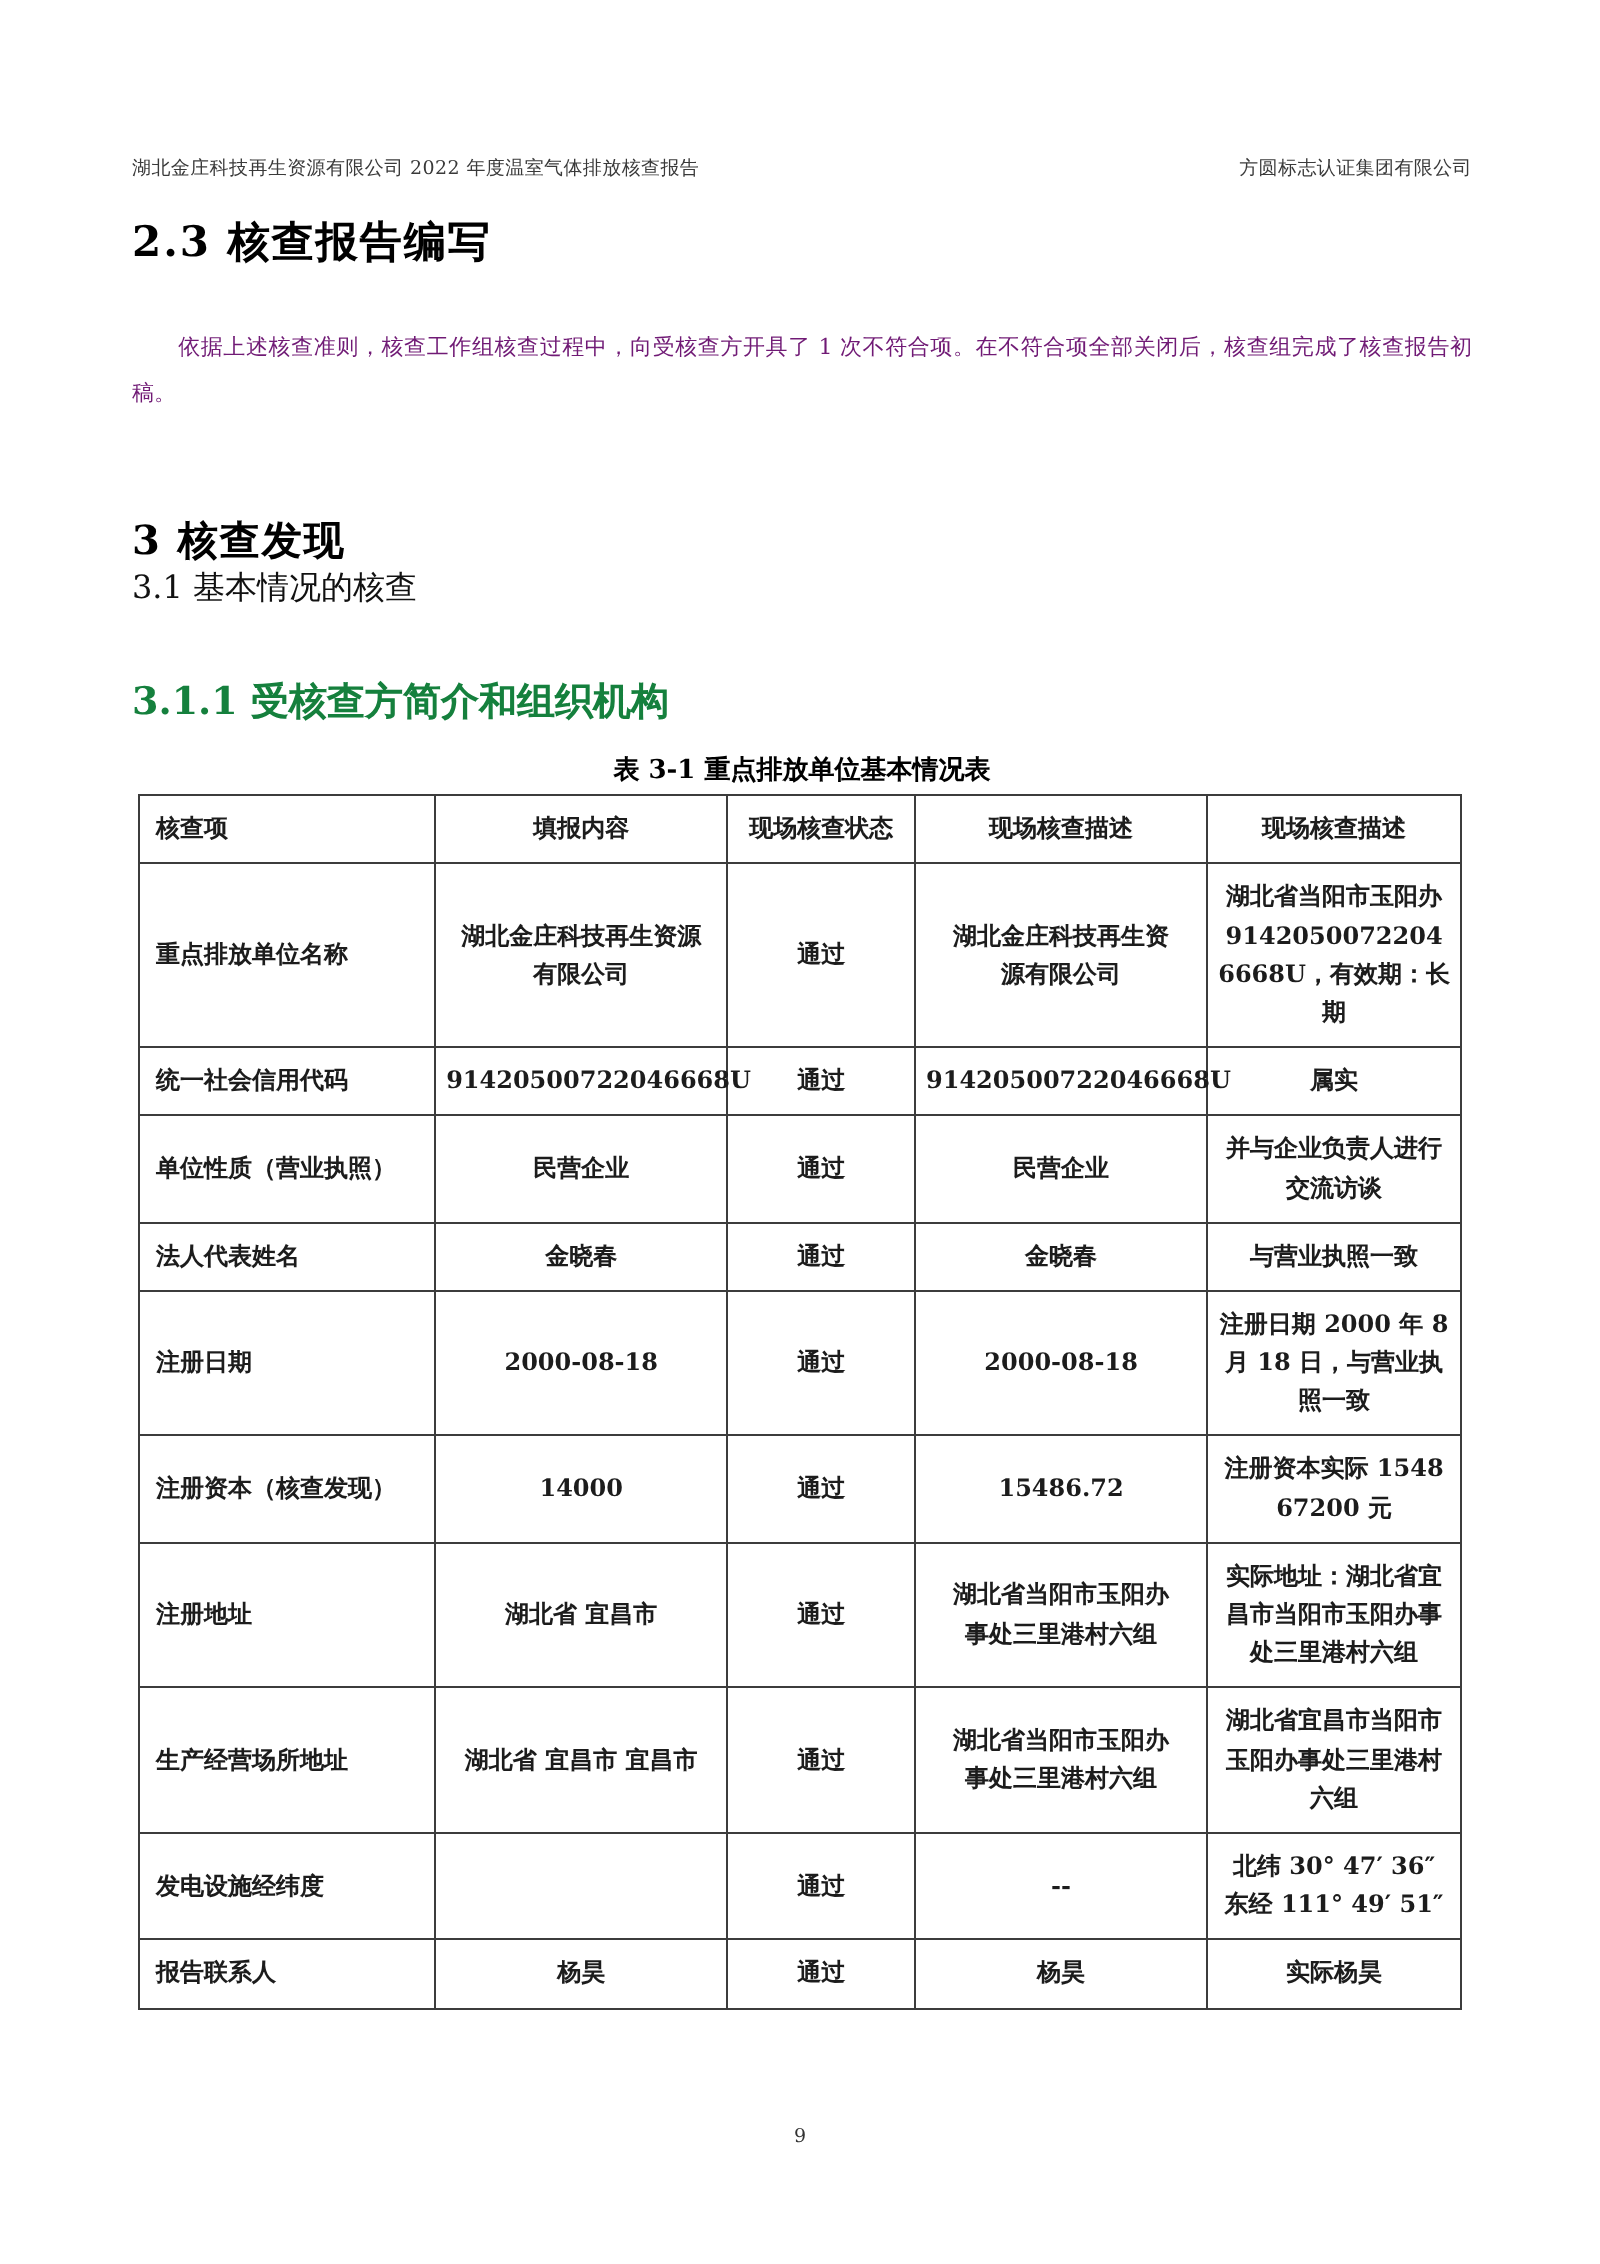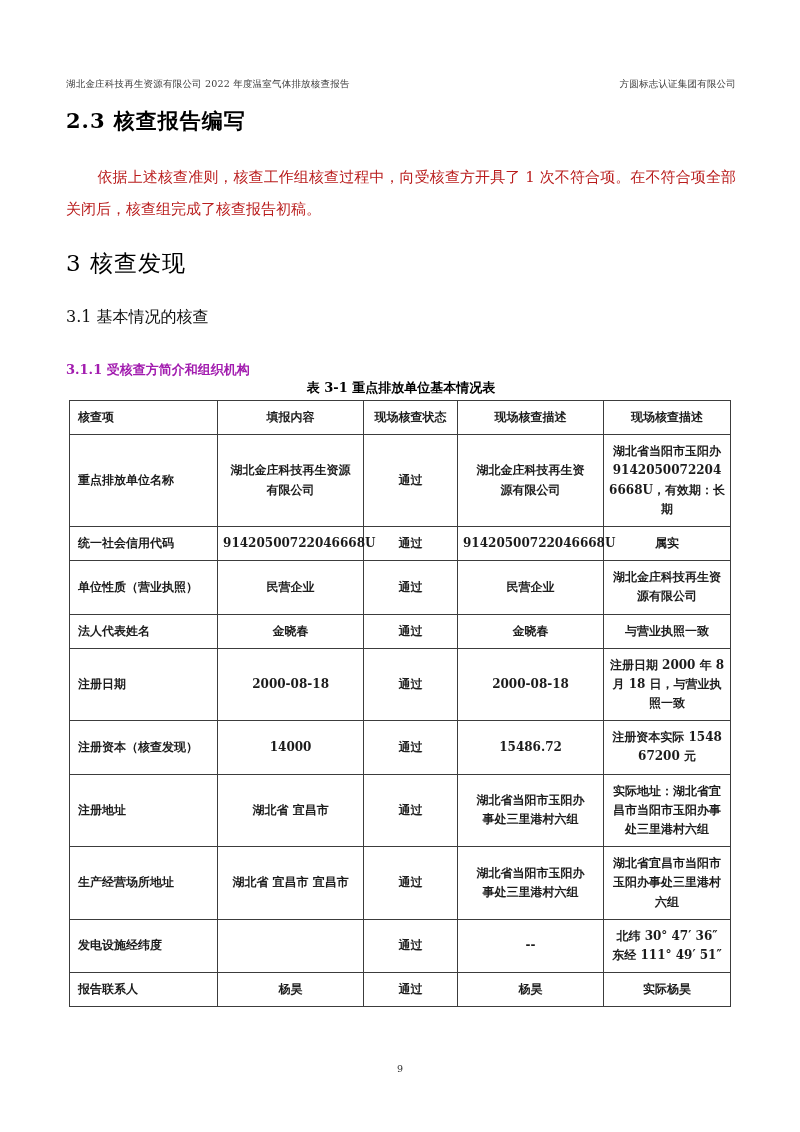--- a/index.html
+++ b/index.html
@@ -24,52 +24,52 @@
     letter-spacing: 0.2px;
   }
   .h-section {
     font-size: 21px;
     font-weight: bold;
     color: #000;
     margin-top: 16px;
     letter-spacing: 1px;
   }
   .para {
-    font-size: 15px;
+    font-size: 11px;
     line-height: 2.1;
     text-indent: 2.1em;
     text-align: justify;
-    color: #b91c1c;
+    color: #701a75;
   }
   .para-1 { margin-top: 27px; }
   .h-chapter {
-    font-size: 23px;
-    font-weight: normal;
+    font-size: 20px;
+    font-weight: bold;
     color: #000;
-    margin-top: 23px;
+    margin-top: 49px;
     letter-spacing: 1px;
   }
   .h-sub {
     font-size: 16px;
     font-weight: normal;
     color: #111;
-    margin-top: 28px;
   }
   .h-subsub {
-    font-size: 13px;
-    font-weight: bold;
-    color: #a21caf;
+    font-size: 19px;
+    font-weight: bold;
+    color: #15803d;
     margin-top: 33px;
   }
   .para-2 { margin-top: 14px; }
   .table-caption {
     text-align: center;
     font-size: 13px;
     font-weight: bold;
     color: #000;
+    margin-top: 12px;
     margin-bottom: 3px;
   }
   table.basic-info {
     width: 662px;
     margin-left: 3px;
     border-collapse: collapse;
     table-layout: fixed;
     font-size: 12px;
     color: #1c1c1c;
   }
@@ -157,21 +157,21 @@
           <td>91420500722046668U</td>
           <td>通过</td>
           <td>91420500722046668U</td>
           <td class="col-desc">属实</td>
         </tr>
         <tr>
           <td class="col-item">单位性质（营业执照）</td>
           <td>民营企业</td>
           <td>通过</td>
           <td>民营企业</td>
-          <td class="col-desc">湖北金庄科技再生资源有限公司</td>
+          <td class="col-desc">并与企业负责人进行交流访谈</td>
         </tr>
         <tr>
           <td class="col-item">法人代表姓名</td>
           <td>金晓春</td>
           <td>通过</td>
           <td>金晓春</td>
           <td class="col-desc">与营业执照一致</td>
         </tr>
         <tr>
           <td class="col-item">注册日期</td>

